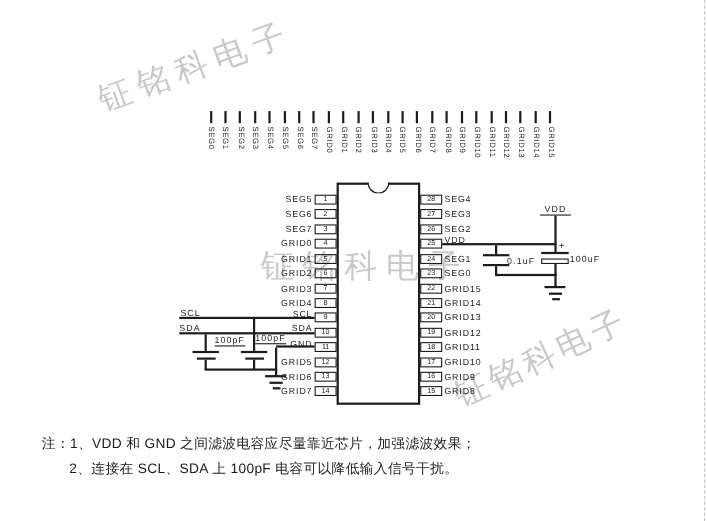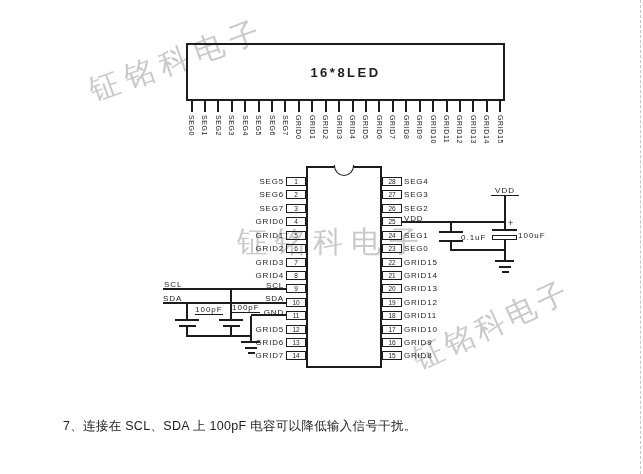--- a/index.html
+++ b/index.html
@@ -55,23 +55,20 @@
 </head>
 <body>
 
 <div id="stage">
 
 
   <div class="wm" style="left:85px;top:40px;transform:rotate(-20deg);">钲铭科电子</div>
   <div class="wm" style="left:237px;top:222px;letter-spacing:8px;">钲铭科电子</div>
   <div class="wm" style="left:407px;top:305px;letter-spacing:4px;transform:rotate(-25deg);">钲铭科电子</div>
 
-  <div id="led-box">
-    <span>16*8LED</span>
-  </div>
   <div id="led-pins">
       <div class="tick" style="left: 190.5px;"></div>
       <div class="vlabel" style="left: 196px;">SEG0</div>
       <div class="tick" style="left: 203.922px;"></div>
       <div class="vlabel" style="left: 209.422px;">SEG1</div>
       <div class="tick" style="left: 217.343px;"></div>
       <div class="vlabel" style="left: 222.843px;">SEG2</div>
       <div class="tick" style="left: 230.765px;"></div>
       <div class="vlabel" style="left: 236.265px;">SEG3</div>
       <div class="tick" style="left: 244.187px;"></div>
@@ -218,18 +215,21 @@
   <div class="w" style="left:223px;top:325px;width:17px;height:2px;"></div>
   <div class="w" style="left:230px;top:327px;width:2px;height:9px;"></div>
 
   <div class="w" style="left:186px;top:335px;width:66px;height:2px;"></div>
   <div class="w" style="left:251px;top:314px;width:35px;height:2px;"></div>
   <div class="w" style="left:250px;top:316px;width:2px;height:26px;"></div>
   <div class="w" style="left:241px;top:341px;width:19px;height:2px;"></div>
   <div class="w" style="left:245px;top:347px;width:12px;height:2px;"></div>
   <div class="w" style="left:248px;top:352px;width:7px;height:2px;"></div>
 
+  <div class="note-line" style="left:38px;top:395px;">
+    <span>注：</span><span>1、VDD 和 GND 之间滤波电容应尽量靠近芯片，加强滤波效果；</span>
+  </div>
   <div class="note-line" style="left:63px;top:418px;">
-    <span>7、连接在 SCL、SDA 上 100pF 电容可以降低输入信号干扰。</span>
+    <span>2、连接在 SCL、SDA 上 100pF 电容可以降低输入信号干扰。</span>
   </div>
 
   <div id="edge-line"></div>
 </div>
 
 </body></html>

